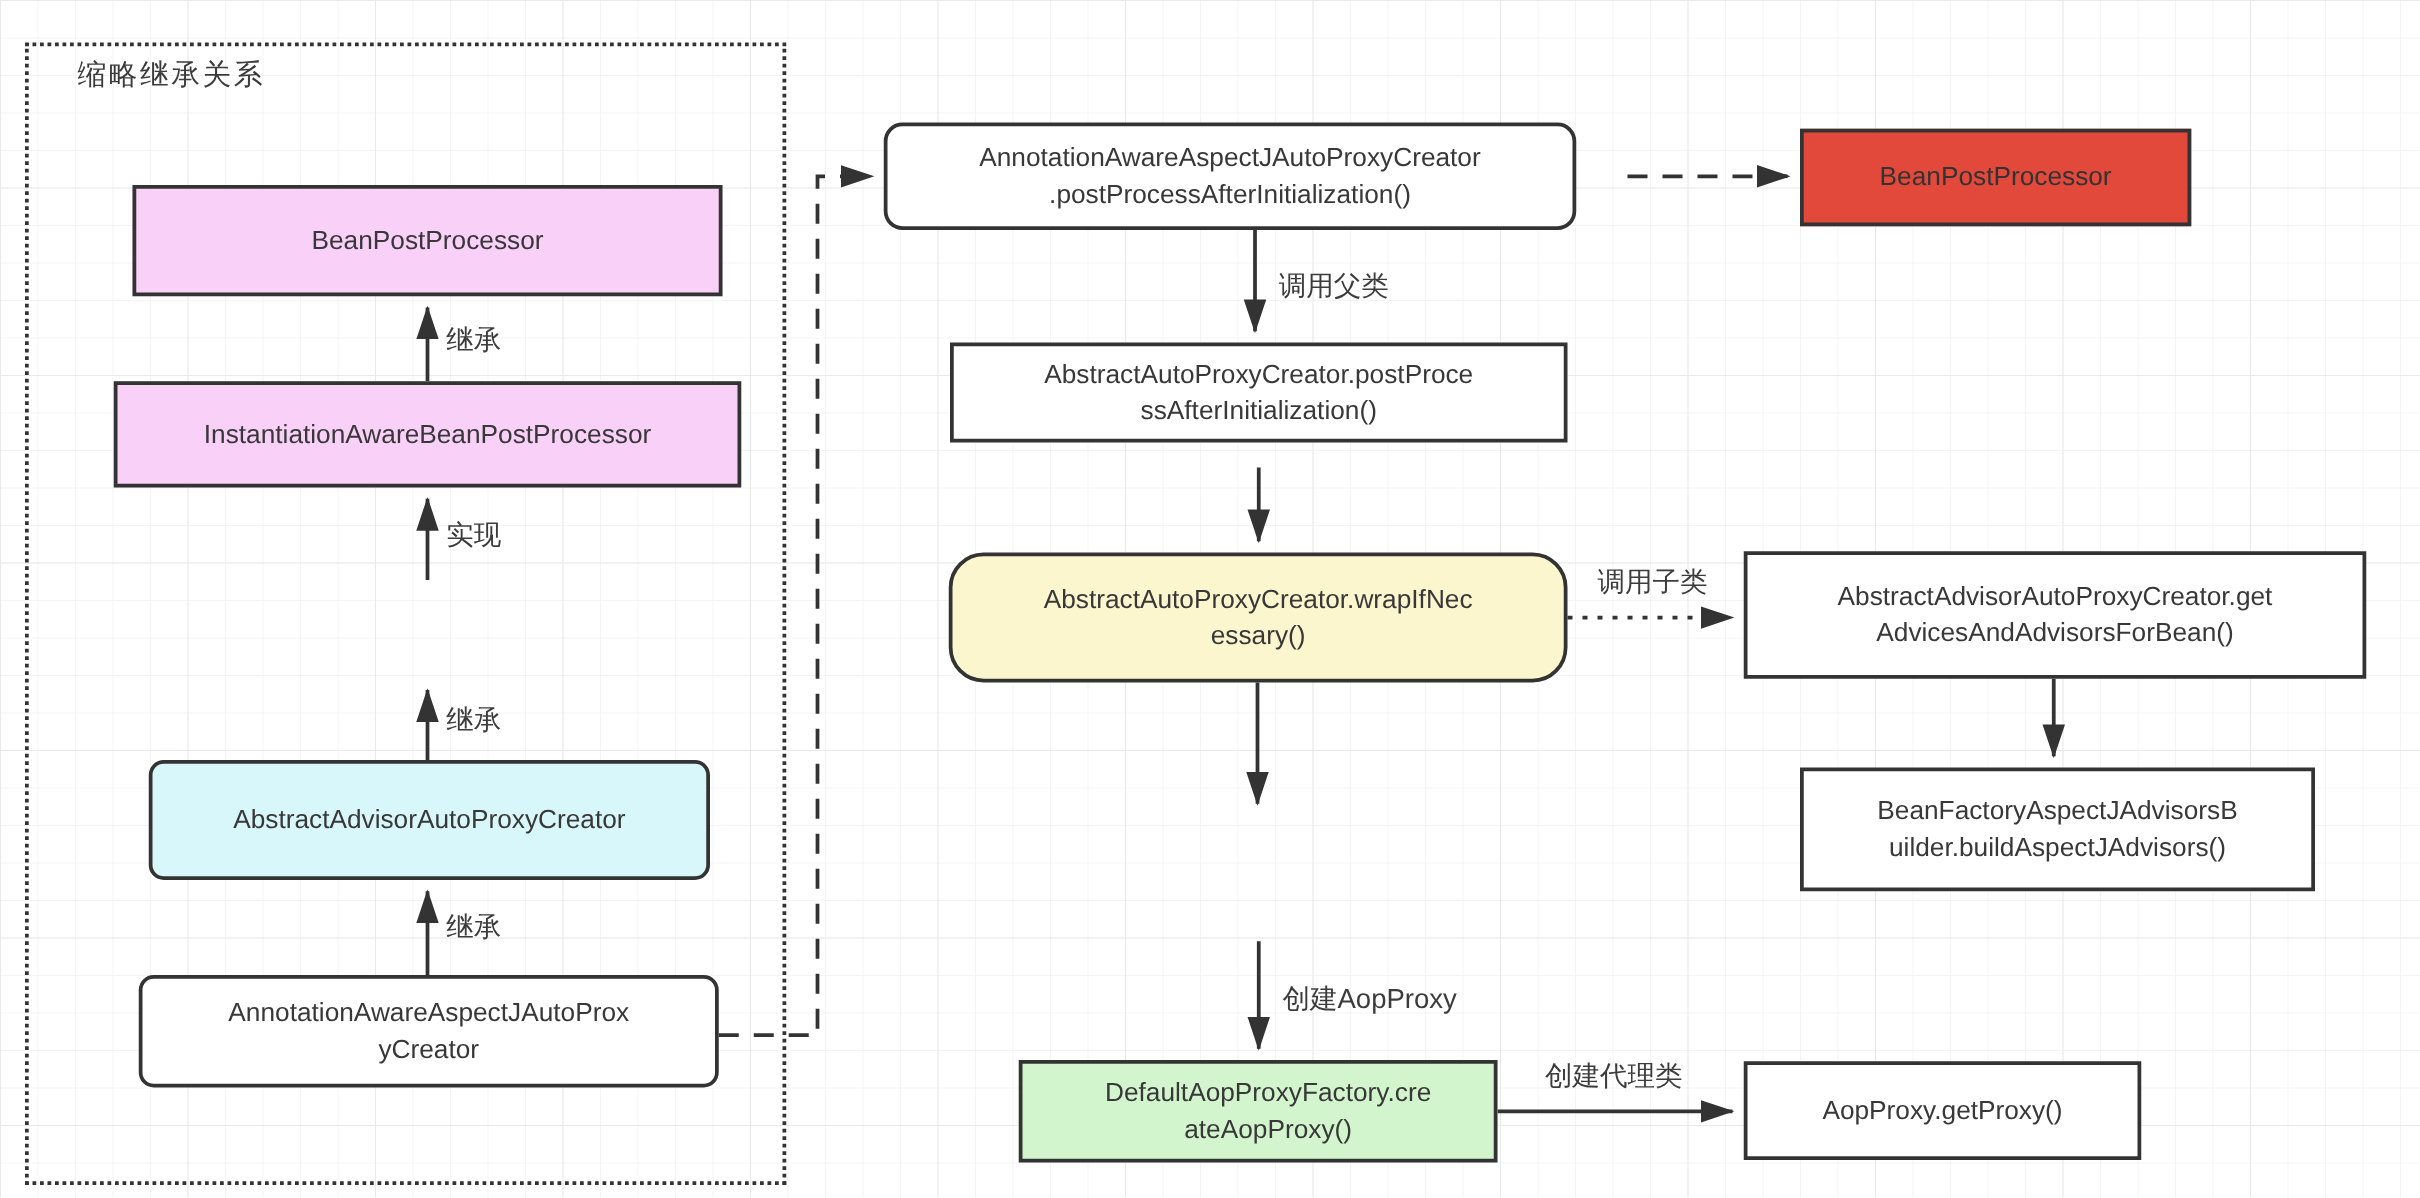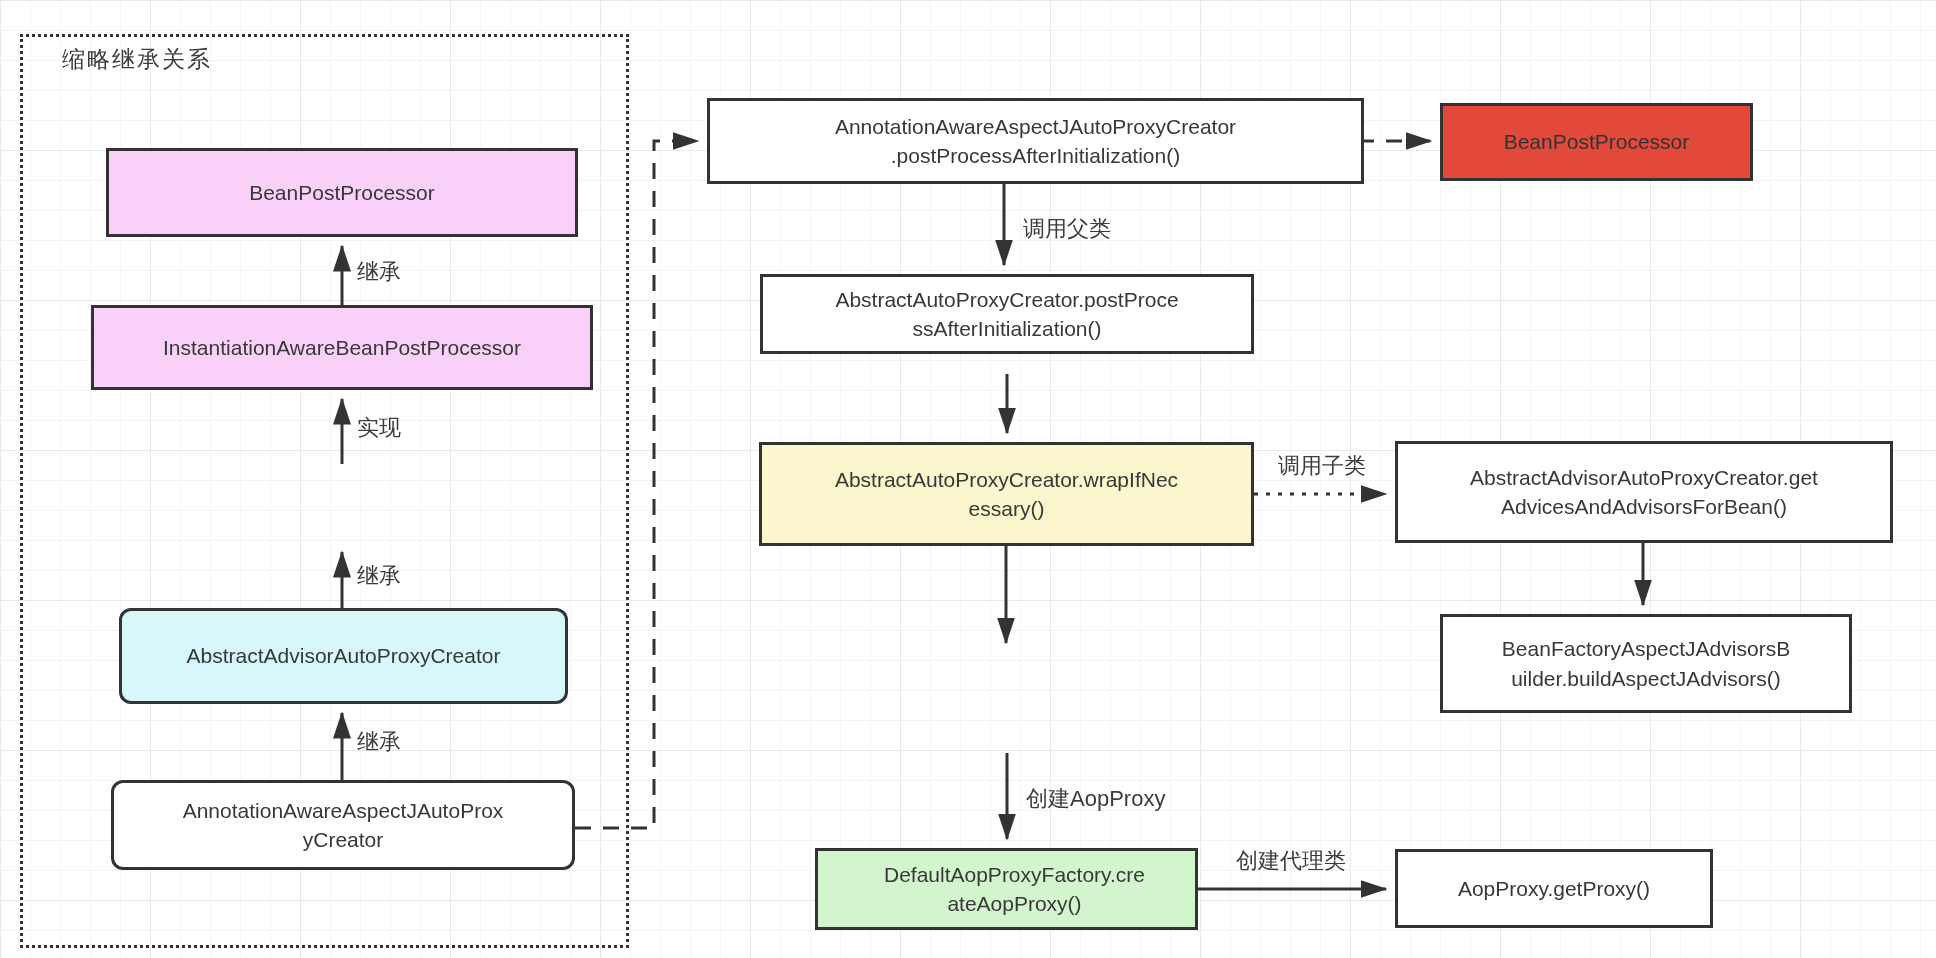--- a/index.html
+++ b/index.html
@@ -43,24 +43,24 @@
   .yellow{background:#fbf6cd;}
   .green{background:#d3f5cd;padding-left:16px;}
   .red{background:#e2493b;color:#333;}
   
   .n-l1{left:106px;top:148px;width:472px;height:89px;}
   .n-l2{left:91px;top:305px;width:502px;height:85px;}
   .n-l3{left:91px;top:464px;width:502px;height:79px;}
   .n-l4{left:119px;top:608px;width:449px;height:96px;}
   .n-l5{left:111px;top:780px;width:464px;height:90px;}
   
-  .n-r1{left:707px;top:98px;width:657px;height:86px;}
+  .n-r1{left:707px;top:98px;width:554px;height:86px;border-radius:15px;}
   .n-red{left:1440px;top:103px;width:313px;height:78px;}
   .n-r2{left:760px;top:274px;width:494px;height:80px;}
-  .n-r3{left:759px;top:442px;width:495px;height:104px;}
+  .n-r3{left:759px;top:442px;width:495px;height:104px;border-radius:28px;}
   .n-r4{left:1395px;top:441px;width:498px;height:102px;}
   .n-r5{left:1440px;top:614px;width:412px;height:99px;}
   .n-r6{left:760px;top:652px;width:494px;height:101px;}
   .n-r7{left:815px;top:848px;width:383px;height:82px;}
   .n-r8{left:1395px;top:849px;width:318px;height:79px;}
   .edge-label{
     position:absolute;
     font-size:22px;color:#3c3c3c;
     white-space:nowrap;
     transform:translateY(-50%);

